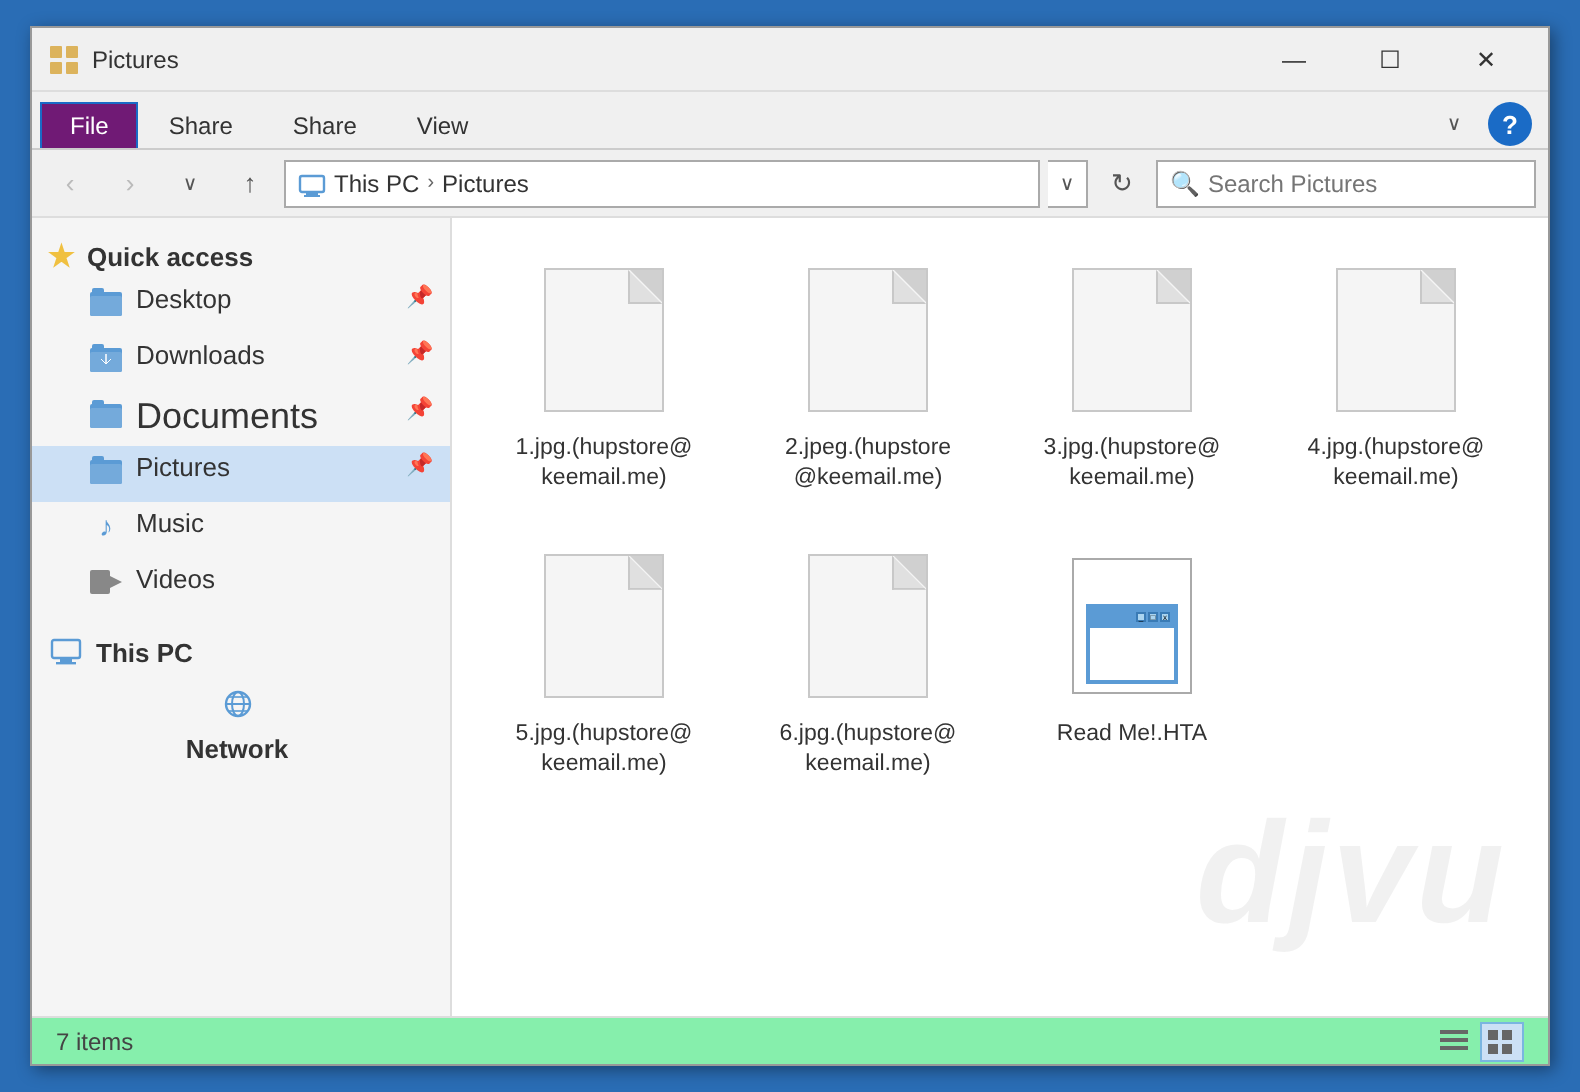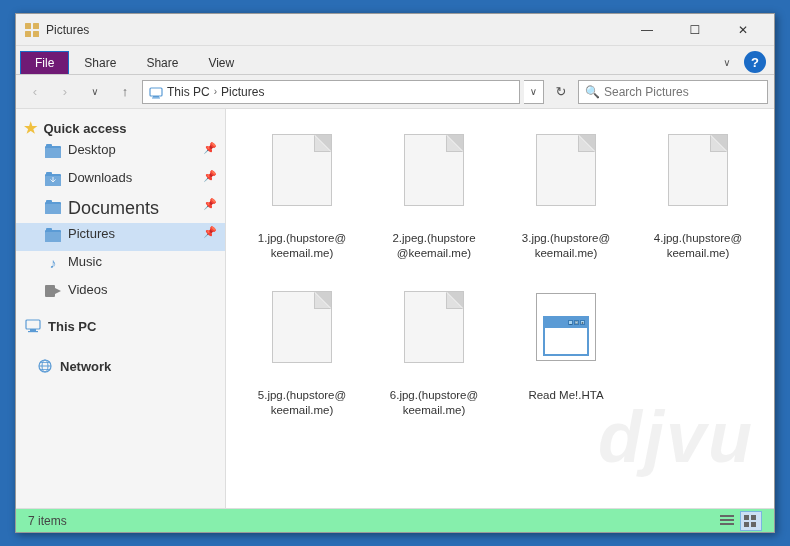--- a/index.html
+++ b/index.html
@@ -235,21 +235,21 @@
       gap: 8px 4px;
     }
     .file-item {
       display: flex;
       flex-direction: column;
       align-items: center;
       padding: 8px 4px;
       cursor: pointer;
       border: 1px solid transparent;
       border-radius: 2px;
-      gap: 21px;
+      gap: 7px;
     }
     .file-icon-wrapper {
       width: 72px;
       height: 80px;
       display: flex; align-items: center; justify-content: center;
       position: relative;
     }
     
     .generic-file {
       width: 60px;
@@ -495,21 +495,21 @@
         <div class="sidebar-icon">
           <svg width="16" height="14" viewBox="0 0 16 14">
               <rect x="1" y="1" width="14" height="9" rx="1" fill="none" stroke="#5b9bd5" stroke-width="1.2"></rect>
               <rect x="5" y="10" width="6" height="2" fill="#5b9bd5"></rect>
               <rect x="3" y="12" width="10" height="1.2" fill="#5b9bd5"></rect>
             </svg>
         </div>
         <span>This PC</span>
       </div>
 
-      <div class="sidebar-section" style="padding-left:20px; margin-top:14px;">
+      <div class="sidebar-section" style="padding-left:4px; margin-top:0;flex-direction:column;">
         <div class="sidebar-icon">
           <svg width="16" height="14" viewBox="0 0 16 14">
               <circle cx="8" cy="7" r="6" fill="none" stroke="#5b9bd5" stroke-width="1.2"></circle>
               <ellipse cx="8" cy="7" rx="3" ry="6" fill="none" stroke="#5b9bd5" stroke-width="1"></ellipse>
               <line x1="2" y1="7" x2="14" y2="7" stroke="#5b9bd5" stroke-width="1"></line>
               <line x1="3" y1="3.5" x2="13" y2="3.5" stroke="#5b9bd5" stroke-width="0.8"></line>
               <line x1="3" y1="10.5" x2="13" y2="10.5" stroke="#5b9bd5" stroke-width="0.8"></line>
             </svg>
         </div>
         <span>Network</span>

